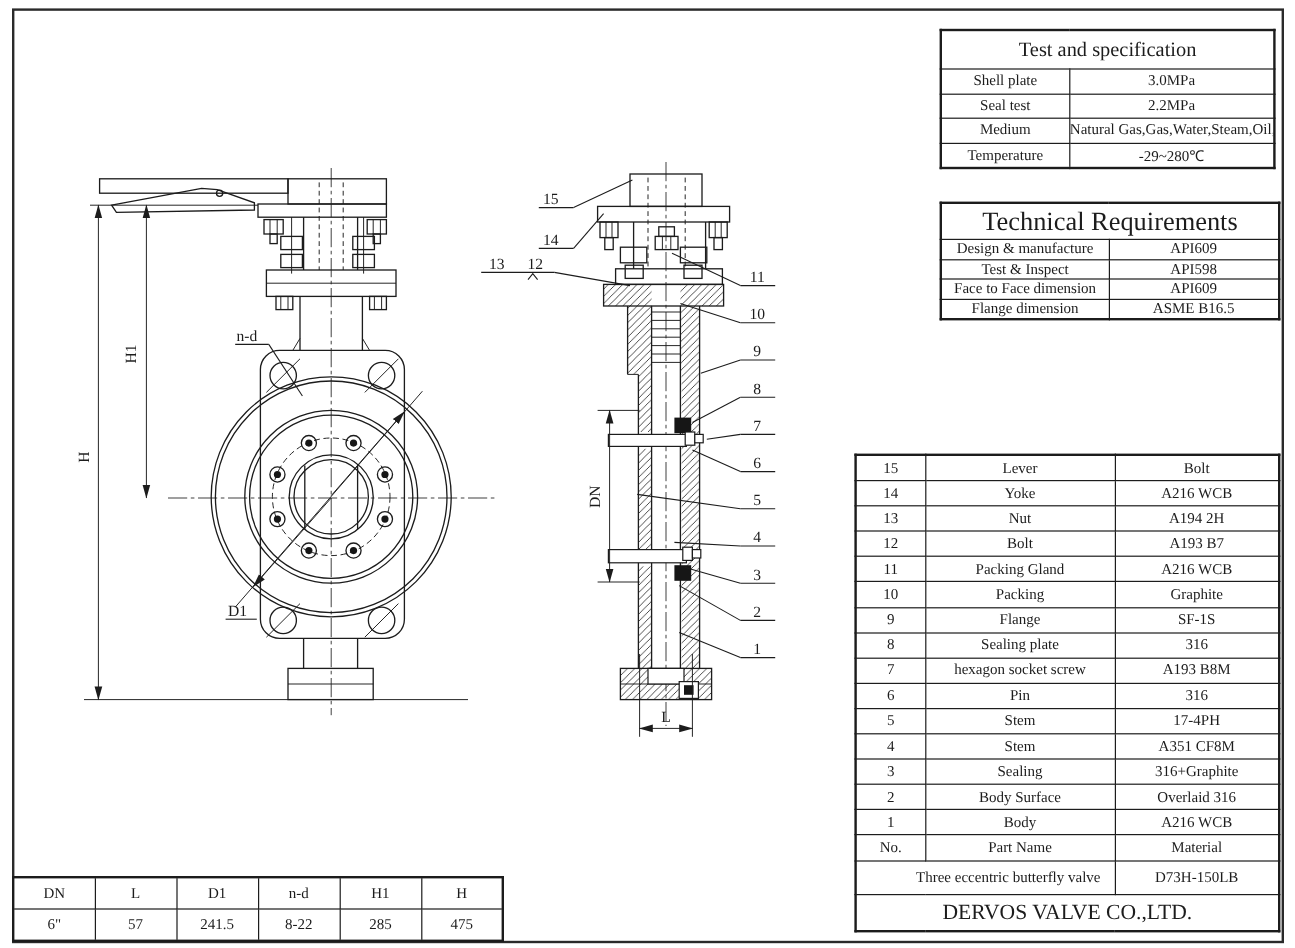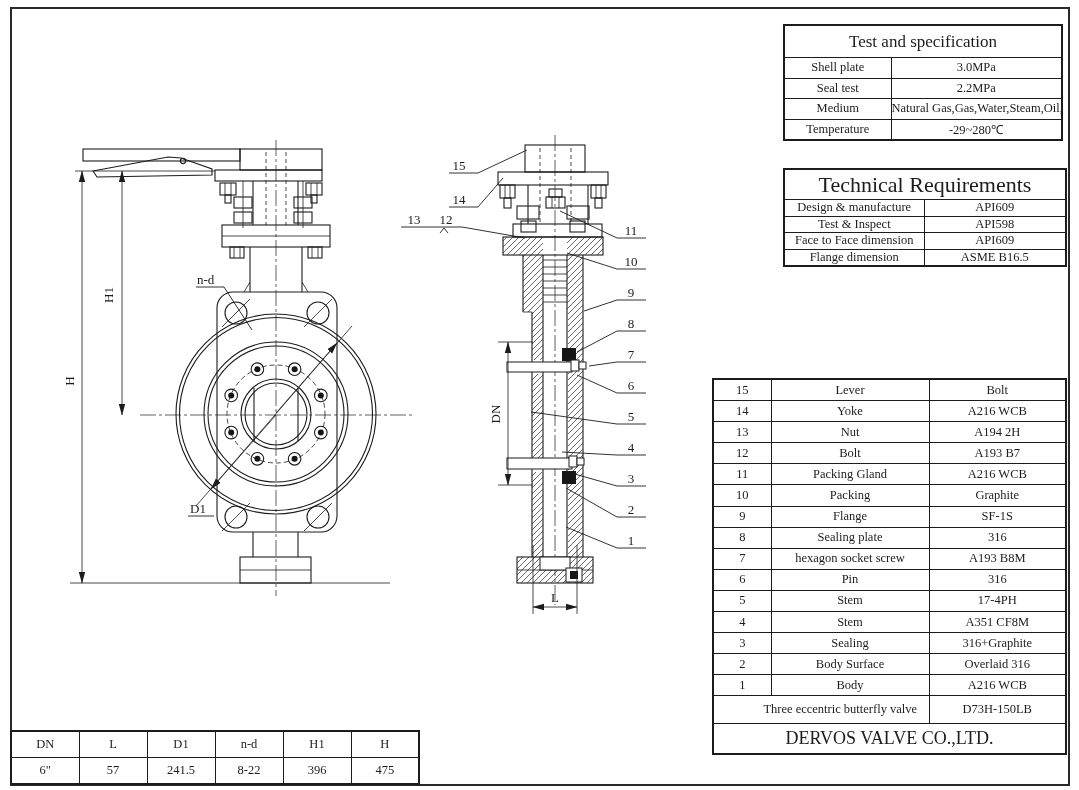--- a/index.html
+++ b/index.html
@@ -464,20 +464,25 @@
         <td>2</td>
         <td>Body Surface</td>
         <td>Overlaid 316</td>
       </tr>
       <tr>
         <td>1</td>
         <td>Body</td>
         <td>A216 WCB</td>
       </tr>
       <tr>
+        <td>No.</td>
+        <td>Part Name</td>
+        <td>Material</td>
+      </tr>
+      <tr>
         <td colspan="2" class="foot1" style="width:235px;padding-left:38px;">Three eccentric butterfly valve</td>
         <td class="foot1">D73H-150LB</td>
       </tr>
       <tr>
         <td colspan="3" class="foot2">DERVOS VALVE CO.,LTD.</td>
       </tr>
     </tbody>
   </table>
 
   <table class="tbl dims" style="left:10px;top:730px;width:410px;">
@@ -496,18 +501,18 @@
         <td>D1</td>
         <td>n-d</td>
         <td>H1</td>
         <td>H</td>
       </tr>
       <tr>
         <td>6"</td>
         <td>57</td>
         <td>241.5</td>
         <td>8-22</td>
-        <td>396</td>
+        <td>285</td>
         <td>475</td>
       </tr>
     </tbody>
   </table>
 </div>
 
 </body></html>

